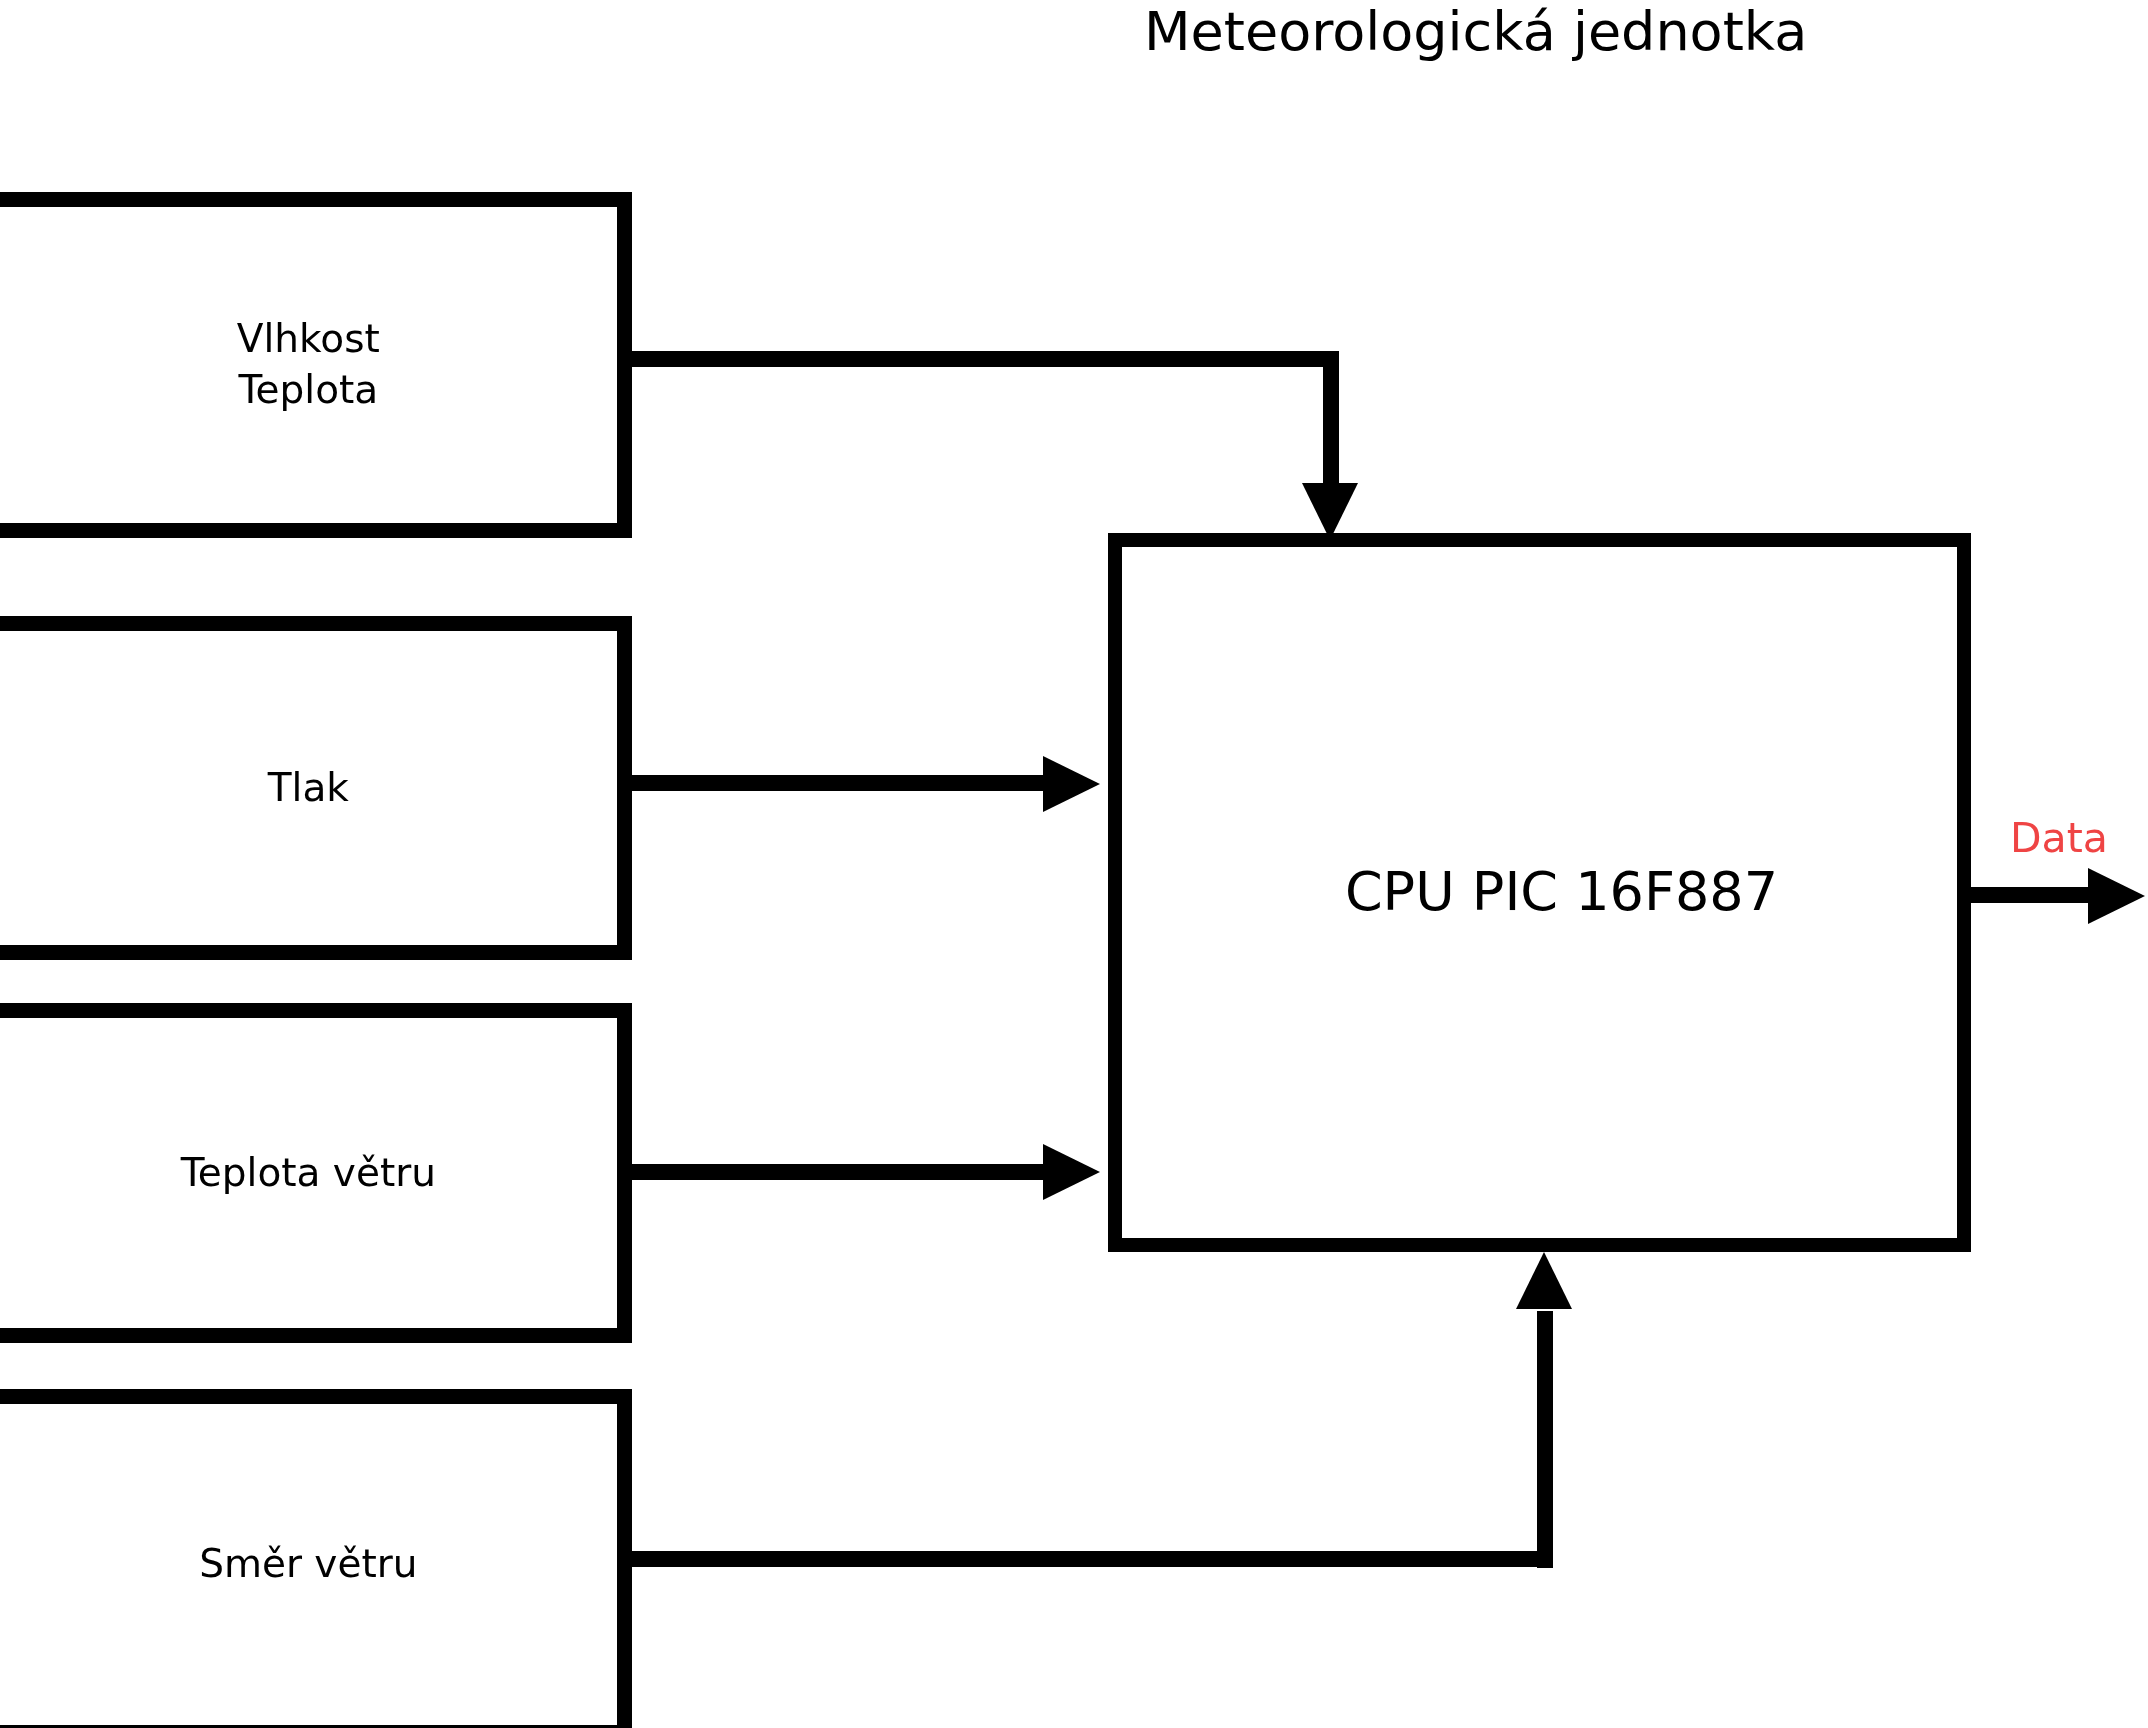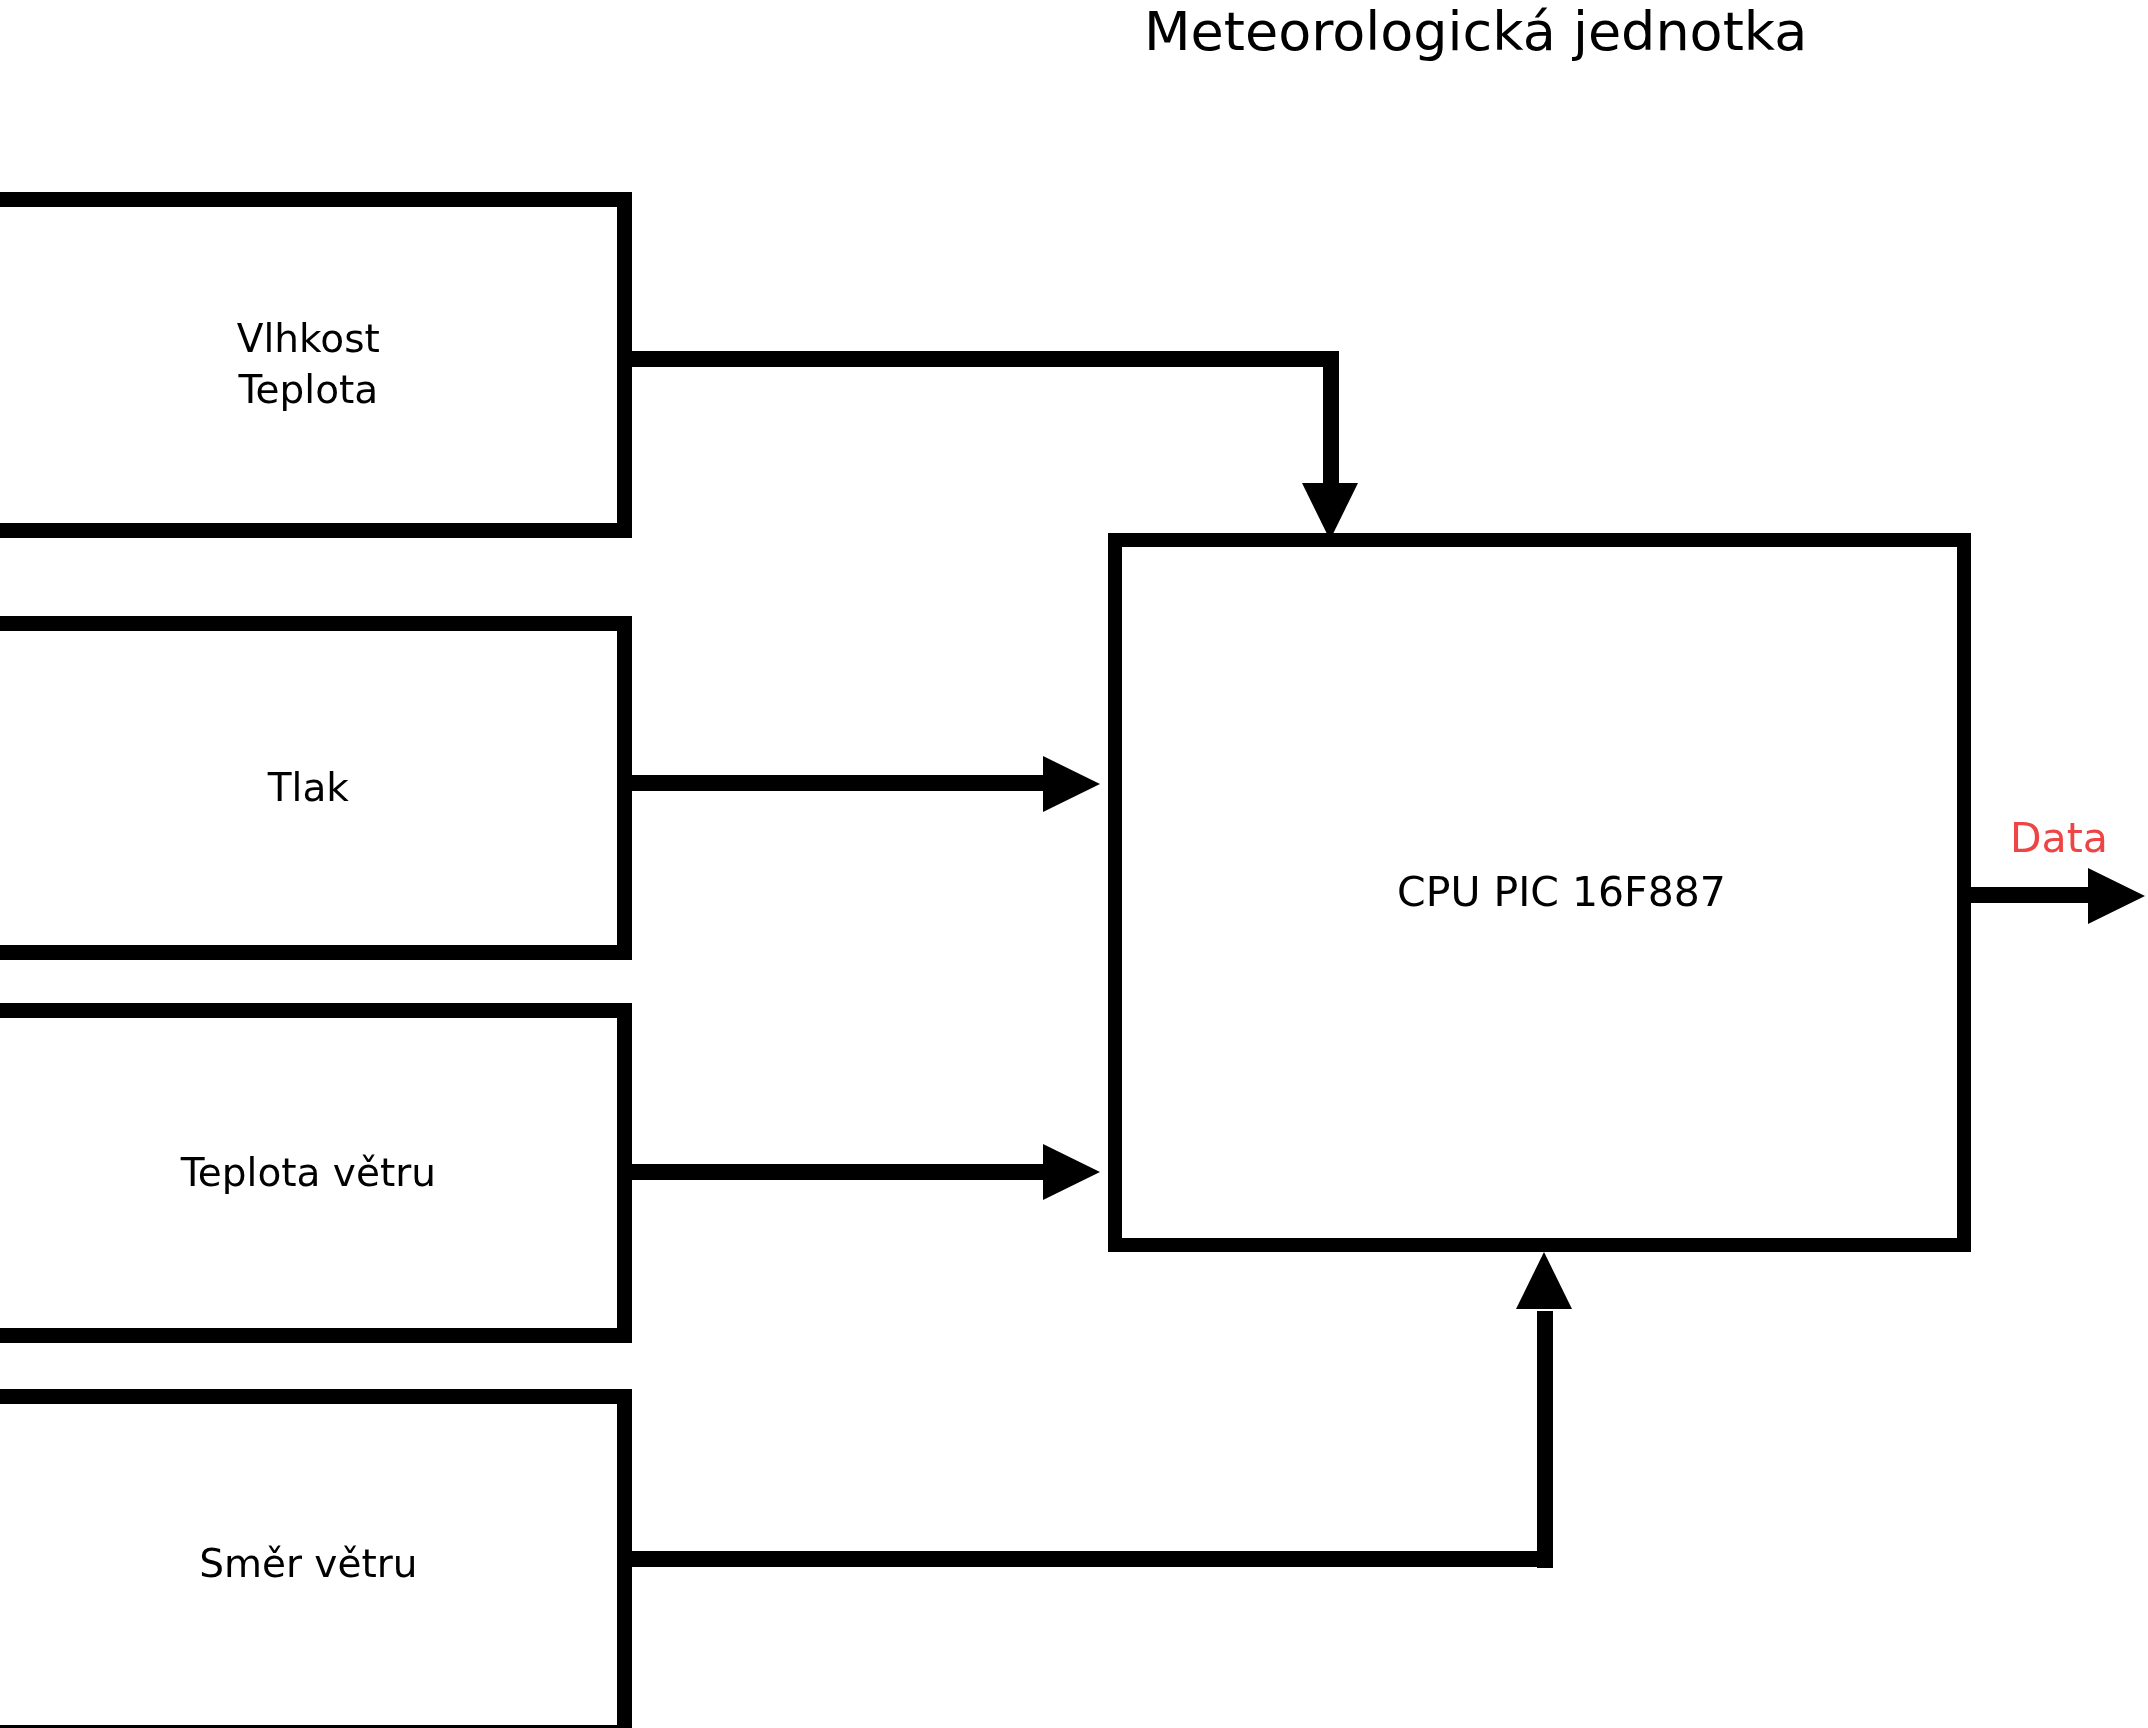--- a/index.html
+++ b/index.html
@@ -33,21 +33,21 @@
     background: #ffffff;
     display: flex;
     align-items: center;
     justify-content: center;
     text-align: center;
     color: #000000;
     line-height: 1.30;
     font-size: 39px;
   }
   .block.cpu {
-    font-size: 41px;
+    font-size: 54px;
     border-width: 14.8px;
     padding-left: 44px;
   }
   .block .label {
     display: block;
     white-space: pre-line;
   }
   
   .wire-h {
     position: absolute;

